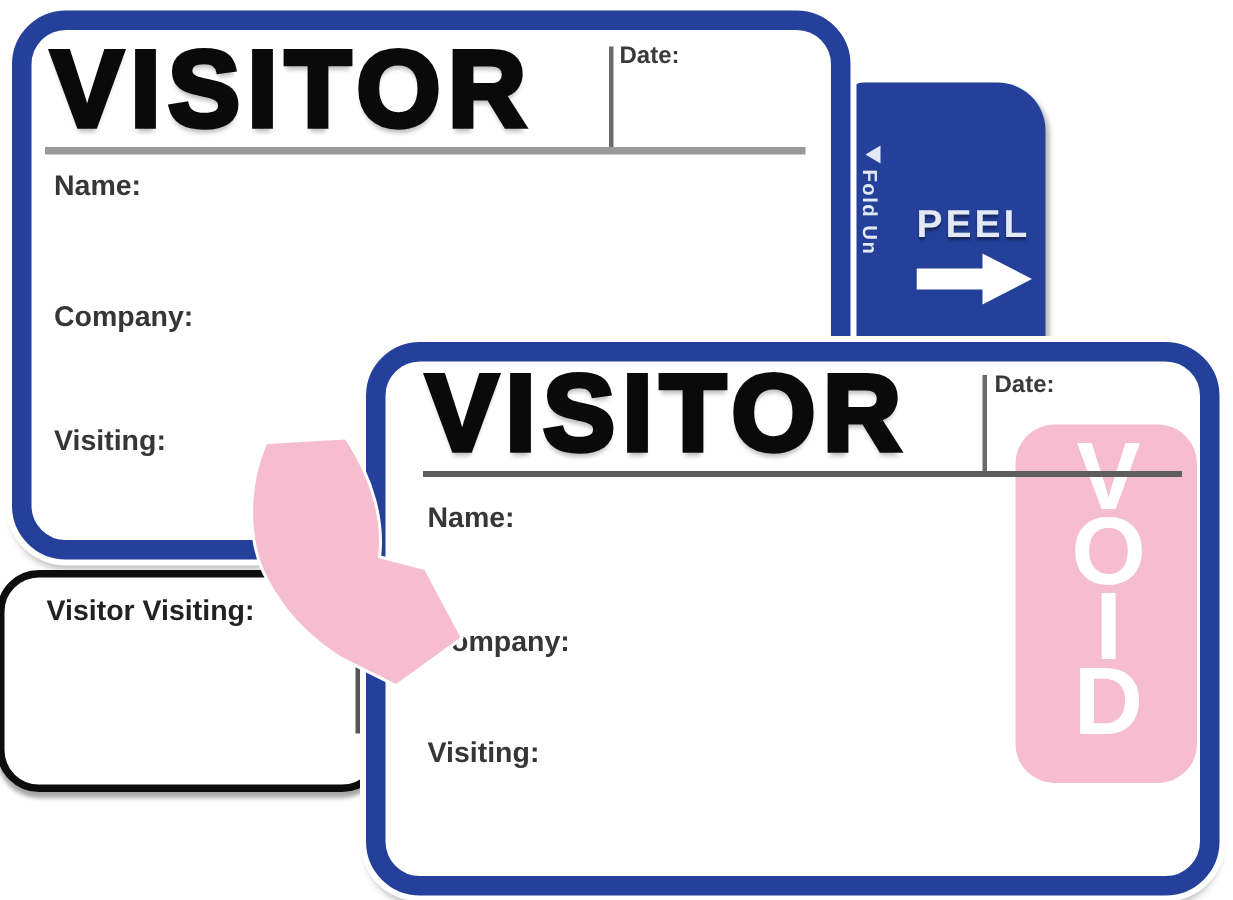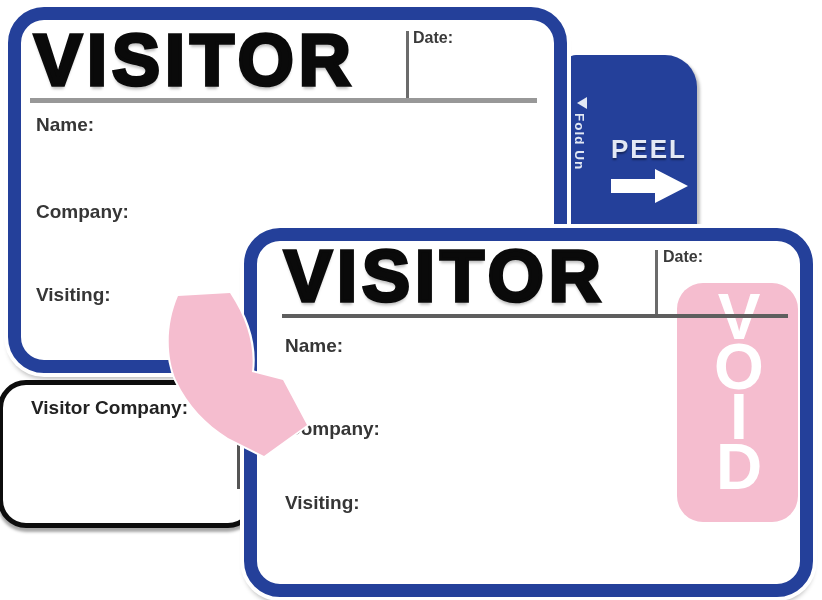--- a/index.html
+++ b/index.html
@@ -98,21 +98,21 @@
     <div class="visitor-title">VISITOR</div>
     <div class="date-vline"></div>
     <div class="date-label">Date:</div>
     <div class="title-rule"></div>
     <div class="field-label f-name">Name:</div>
     <div class="field-label f-company">Company:</div>
     <div class="field-label f-visiting">Visiting:</div>
   </div>
 
   <div class="initials-box">
-    <div class="initials-label">Visitor Company:</div>
+    <div class="initials-label">Visitor Visiting:</div>
     <div class="initials-divider"></div>
   </div>
 
   <div class="badge badge-front">
     <div class="void-block">
       <div class="void-text">VOID</div>
     </div>
     <div class="visitor-title">VISITOR</div>
     <div class="date-vline"></div>
     <div class="date-label">Date:</div>

